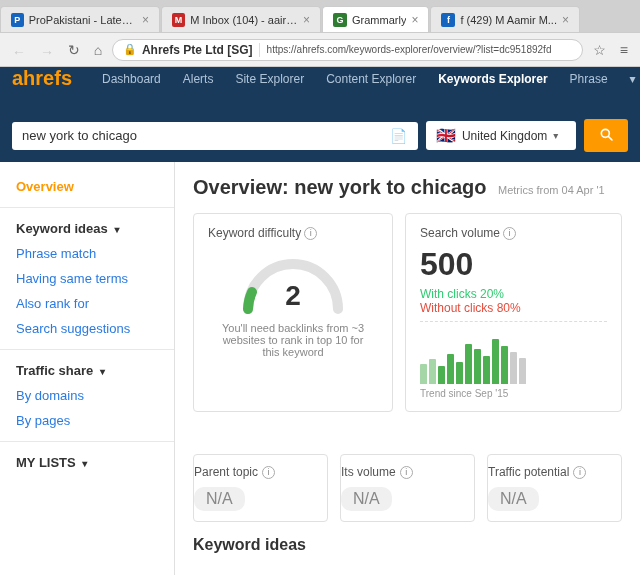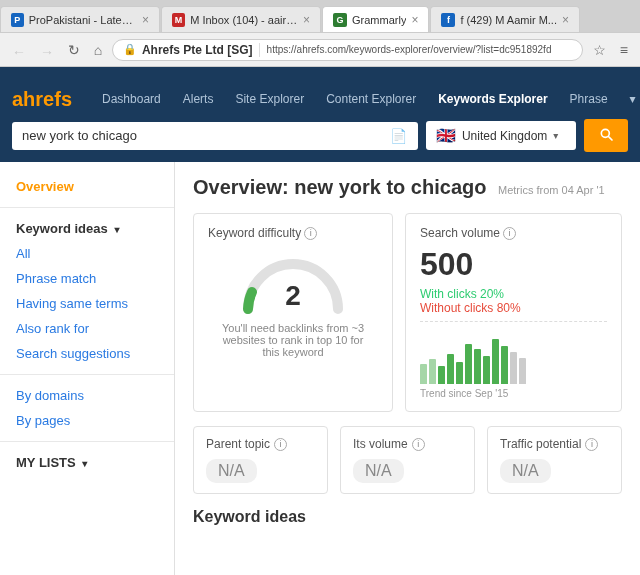--- a/index.html
+++ b/index.html
@@ -15,21 +15,21 @@
     .tab-close { margin-left: 5px; color: #888; font-size: 12px; cursor: pointer; }
     .address-bar-row { display: flex; align-items: center; padding: 4px 8px; background: #f0f0f0; border-top: 1px solid #ccc; gap: 6px; height: 34px; }
     .nav-btn { color: #666; font-size: 14px; cursor: pointer; padding: 2px 4px; }
     .nav-btn.disabled { color: #ccc; }
     .address-bar { flex: 1; display: flex; align-items: center; background: #fff; border: 1px solid #ccc; border-radius: 12px; padding: 3px 10px; font-size: 12px; gap: 5px; }
     .address-bar .lock { color: #4caf50; font-size: 11px; }
     .address-bar .site-name { color: #333; font-weight: bold; border-right: 1px solid #ddd; padding-right: 6px; margin-right: 2px; }
     .address-bar .url { color: #555; font-size: 10px; }
 
     
-    .ahrefs-nav { background: #1a3a5c; display: flex; align-items: flex-end; padding: 0 12px; height: 44px; }
+    .ahrefs-nav { background: #1a3a5c; display: flex; align-items: flex-start; padding: 0 12px; height: 44px; }
     .ahrefs-logo { color: #fff; font-size: 20px; font-weight: bold; margin-right: 20px; }
     .ahrefs-logo span { color: #f90; }
     .nav-links { display: flex; gap: 2px; }
     .nav-link { color: #b0c4d8; font-size: 12px; padding: 5px 10px; cursor: pointer; border-radius: 3px; white-space: nowrap; }
     .nav-link.active { color: #fff; font-weight: bold; }
 
     
     .search-bar-row { background: #1a3a5c; padding: 8px 12px 10px; display: flex; gap: 8px; align-items: center; }
     .search-input-wrap { flex: 1; display: flex; align-items: center; background: #fff; border-radius: 3px; padding: 6px 10px; }
     .search-input-wrap input { border: none; outline: none; font-size: 13px; flex: 1; color: #333; }
@@ -76,21 +76,21 @@
     .vol-clicks { font-size: 12px; color: #2ecc71; }
     .vol-no-clicks { font-size: 12px; color: #e74c3c; }
     .chart-area { margin-top: 8px; display: flex; align-items: flex-end; gap: 2px; height: 50px; }
     .bar { background: #4CAF50; width: 7px; border-radius: 1px 1px 0 0; }
     .bar.light { background: #a5d6a7; }
     .bar.gray { background: #ccc; }
     .chart-label { font-size: 10px; color: #999; margin-top: 4px; }
 
     
     .bottom-cards { display: flex; gap: 12px; margin-top: 14px; }
-    .bottom-card { border: 1px solid #e0e0e0; border-radius: 4px; padding: 10px 12px; flex: 1; }
+    .bottom-card { border: 1px solid #e0e0e0; border-radius: 4px; padding: 10px 0; flex: 1; margin-top: 28px; }
     .bottom-card-label { font-size: 12px; color: #555; margin-bottom: 8px; display: flex; align-items: center; gap: 4px; }
     .na-badge { background: #f0f0f0; color: #888; font-size: 16px; padding: 3px 12px; border-radius: 10px; display: inline-block; }
 
     .keyword-ideas-title { font-size: 16px; font-weight: bold; color: #333; margin-top: 14px; }
   </style>
 </head>
 <body>
 
 <div class="browser-chrome">
   <div class="tab-bar">
@@ -164,26 +164,29 @@
 
 <div class="main-layout">
 
   <div class="sidebar">
     <div class="sidebar-item active">Overview</div>
     <div class="sidebar-divider"></div>
     <div class="sidebar-item section-head">
       <span>Keyword ideas</span>
       <span class="arrow">▾</span>
     </div>
-    <div class="sidebar-item link">All</div>
     <div class="sidebar-item link">Phrase match</div>
     <div class="sidebar-item link">Having same terms</div>
     <div class="sidebar-item link">Also rank for</div>
     <div class="sidebar-item link">Search suggestions</div>
     <div class="sidebar-divider"></div>
+    <div class="sidebar-item section-head">
+      <span>Traffic share</span>
+      <span class="arrow">▾</span>
+    </div>
     <div class="sidebar-item link">By domains</div>
     <div class="sidebar-item link">By pages</div>
     <div class="sidebar-divider"></div>
     <div class="sidebar-item section-head">
       <span>MY LISTS</span>
       <span class="arrow">▾</span>
     </div>
   </div>
 
   <div class="content">

